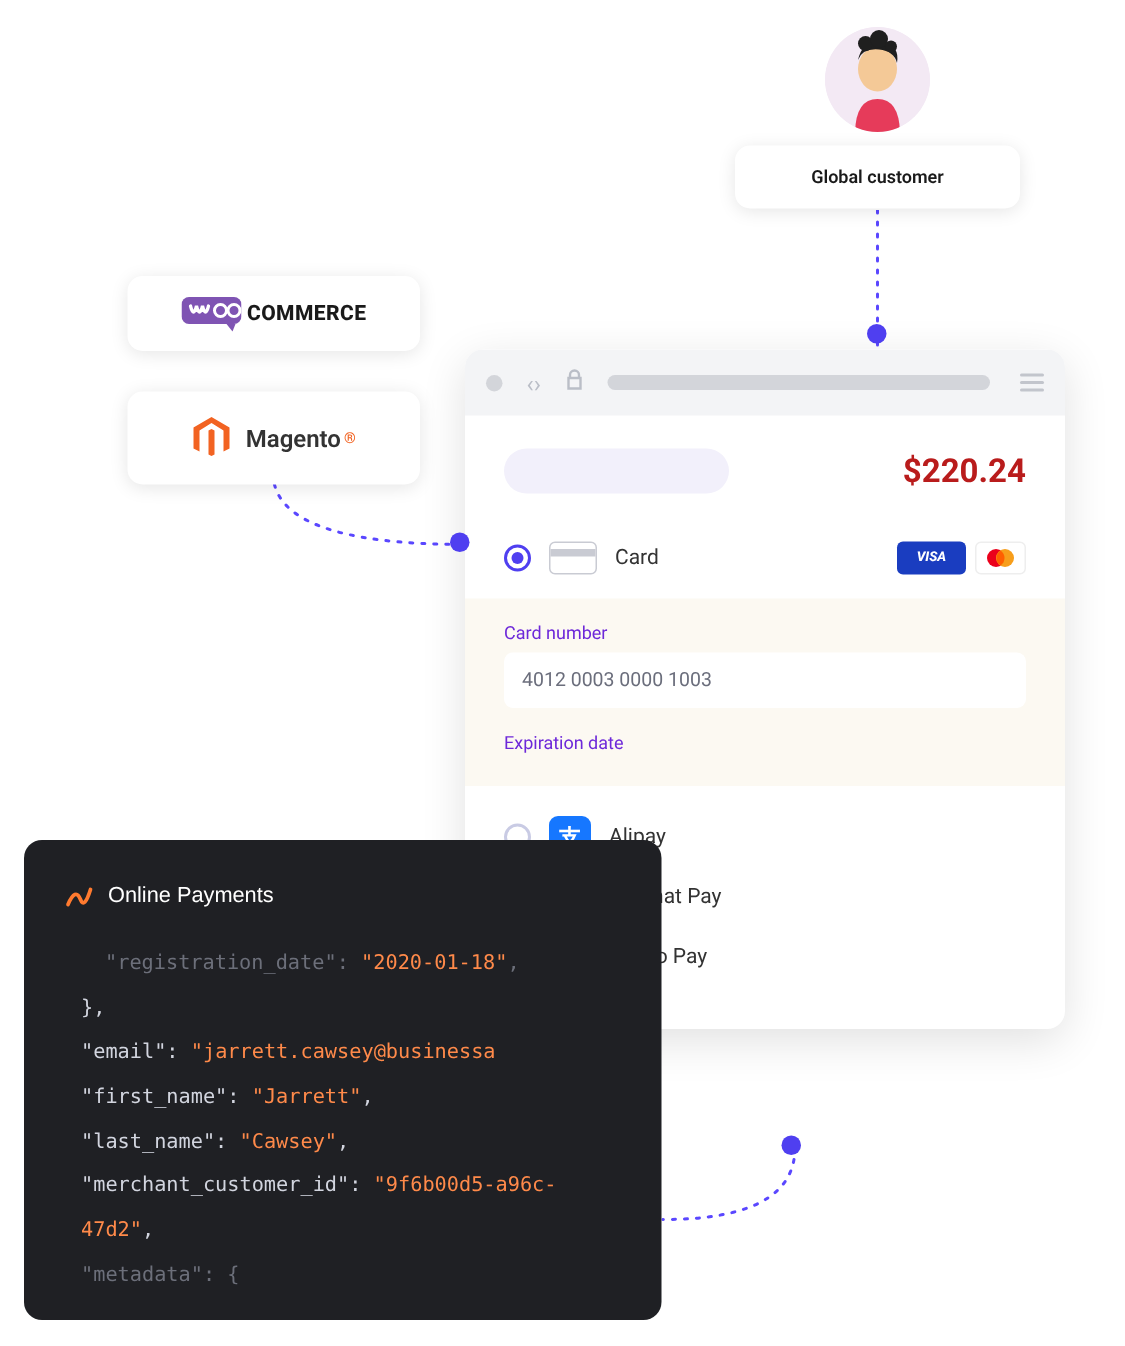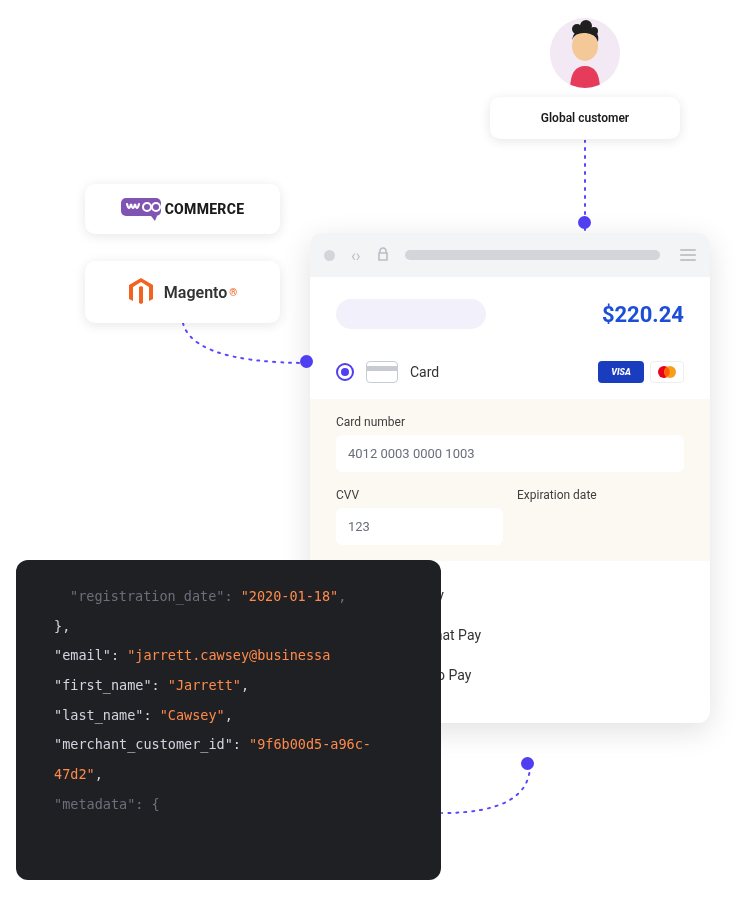--- a/index.html
+++ b/index.html
@@ -55,40 +55,40 @@
     }
     .traffic-dot { width: 11px; height: 11px; border-radius: 50%; background: #d3d5da; }
     .nav-arrows { color: #babec7; font-size: 16px; letter-spacing: -2px; margin-left: 6px;}
     .lock-ico { color: #c2c5cc; font-size: 13px; margin-left: 8px; }
     .url-bar { flex: 1; height: 10px; background: #d3d5da; border-radius: 5px; margin-left: 6px;}
     .hamburger { width: 16px; height: 12px; display:flex; flex-direction:column; justify-content:space-between; margin-left:10px;}
     .hamburger span{height:2px; background:#c2c5cc; border-radius:2px;}
     .checkout-body { padding: 22px 26px 28px; }
     .amount-row { display: flex; align-items: center; justify-content: space-between; margin-bottom: 26px;}
     .amount-skel { width: 150px; height: 30px; background: #f2f0fb; border-radius: 16px;}
-    .amount { color: #1d4ed8; font-size: 22px; font-weight: 700; }
+    .amount { color: #b91c1c; font-size: 22px; font-weight: 700; }
     .pm-row { display: flex; align-items: center; gap: 12px; padding: 6px 0;}
     .radio {
       width: 18px; height: 18px; border: 2px solid #c9cbe4; border-radius: 50%;
       display: inline-flex; align-items: center; justify-content: center;
       flex-shrink: 0;
     }
     .radio.selected { border-color: #4f3ff0; }
     .radio.selected::after { content:""; width: 8px; height: 8px; background: #4f3ff0; border-radius: 50%; }
     .card-icon {
       width: 32px; height: 22px; border: 1.5px solid #c9cbd3; border-radius: 4px;
       position: relative; background: #fff;
     }
     .card-icon::after{content:"";position:absolute;top:4px;left:0;right:0;height:5px;background:#c9cbd3;}
     .pm-label { font-size: 14px; color: #333; }
     .brand-badges { margin-left: auto; display: flex; gap: 6px; }
     .visa-badge { width: 46px; height: 22px; background: #1a3dc0; border-radius: 4px; color:#fff; font-size:9px; font-weight:800; display:flex;align-items:center;justify-content:center; font-style:italic;}
     .mc-badge { width: 34px; height: 22px; border: 1px solid #eee; border-radius: 4px; display:flex;align-items:center;justify-content:center;}
     .card-form { background: #fcf9f2; margin: 10px -26px 14px; padding: 16px 26px; }
-    .field-label { font-size: 12px; color: #404040; margin-bottom: 6px; }
+    .field-label { font-size: 12px; color: #6d28d9; margin-bottom: 6px; }
     .text-input {
       width: 100%;
       border: none;
       background: #fff;
       border-radius: 6px;
       padding: 11px 12px;
       font-size: 13px;
       color: #6b6e7c;
       font-family: inherit;
     }
@@ -216,24 +216,20 @@
             </svg>
         </span>
       </div>
     </div>
 
     <div class="card-form">
       <div class="field-label">Card number</div>
       <input class="text-input" value="4012 0003 0000 1003" style="">
       <div class="row2">
         <div>
-          <div class="field-label">CVV</div>
-          <input class="text-input" value="123" style="">
-        </div>
-        <div>
           <div class="field-label">Expiration date</div>
         </div>
       </div>
     </div>
 
     <div class="pm-row">
       <span class="radio"></span>
       <span class="sq-logo alipay-logo">支</span>
       <span class="pm-label">Alipay</span>
     </div>
@@ -250,20 +246,26 @@
     </div>
     <div class="pm-row">
       <span class="radio"></span>
       <span class="sq-logo kakao-logo">●pay</span>
       <span class="pm-label">Kakao Pay</span>
     </div>
   </div>
 </div>
 
 <div class="code-panel">
+  <div class="code-title-row">
+    <svg width="20" height="20" viewBox="0 0 24 24">
+      <path d="M4 18 Q10 4 14 14 Q17 22 22 6" fill="none" stroke="#ff7a2f" stroke-width="3" stroke-linecap="round"></path>
+    </svg>
+    <span class="code-title">Online Payments</span>
+  </div>
   <div style="padding-left:28px;">
     <span class="dim">"registration_date":</span>
     <span class="v">"2020-01-18"</span><span class="dim">,</span>
   </div>
   <div class="k" style="padding-left:12px;">},</div>
   <div style="padding-left:12px;">
     <span class="k">"email":</span>
     <span class="v">"jarrett.cawsey@businessa</span>
   </div>
   <div style="padding-left:12px;">

